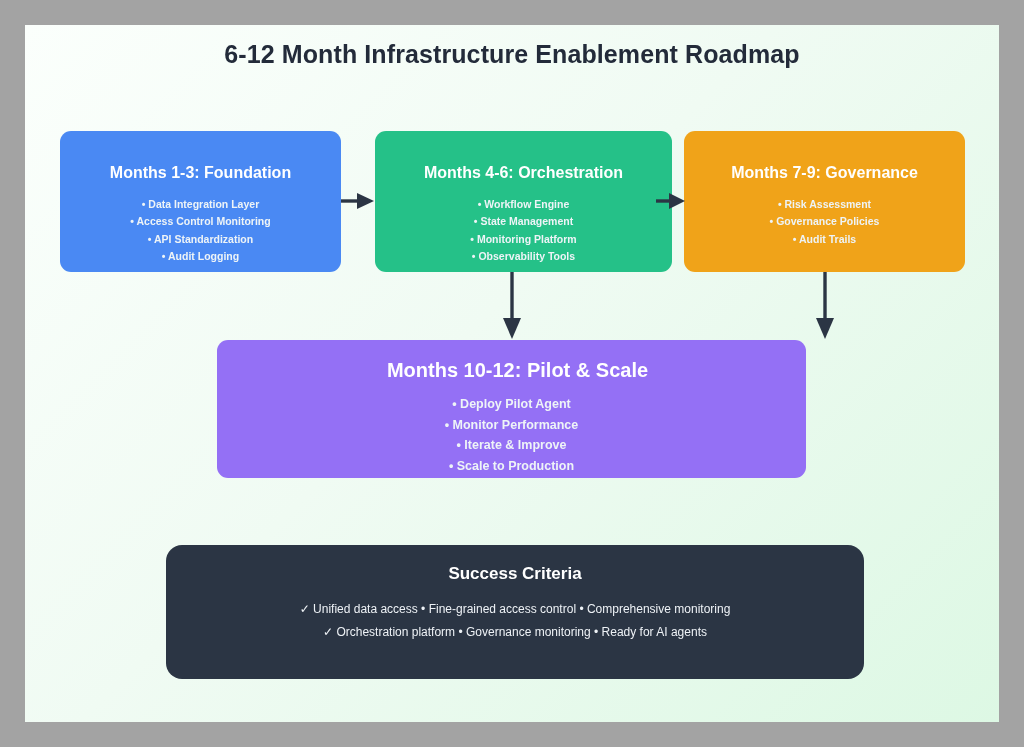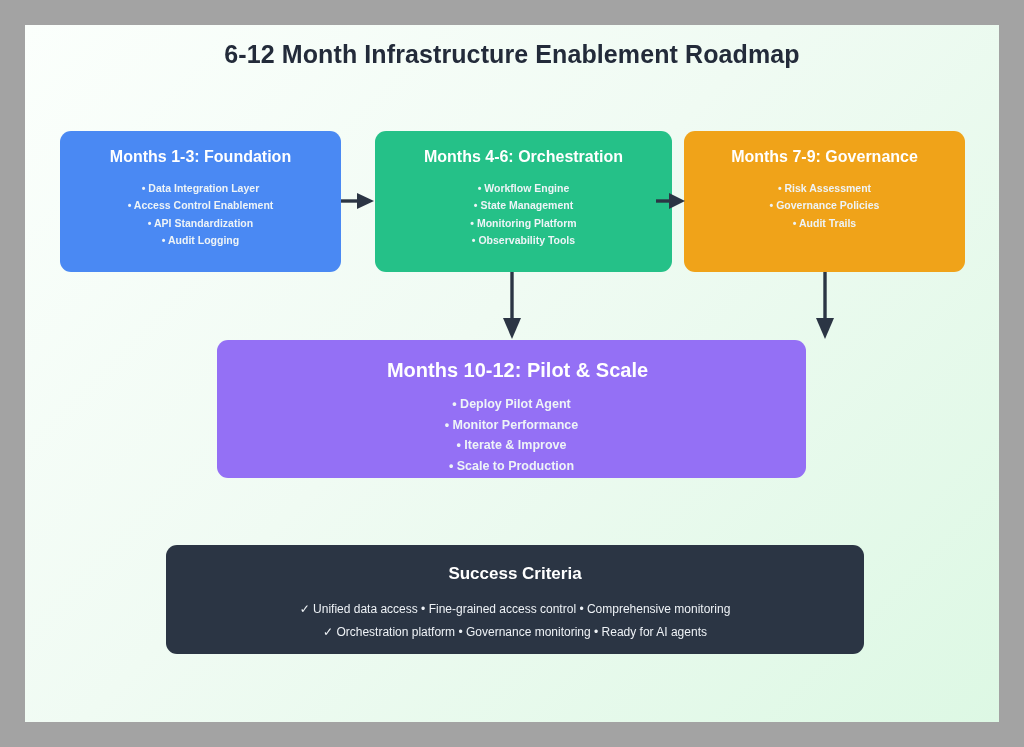--- a/index.html
+++ b/index.html
@@ -41,21 +41,21 @@
     font-size: 25px;
     font-weight: bold;
     color: #232b3a;
     letter-spacing: 0.1px;
   }
 
   .card {
     position: absolute;
     border-radius: 11px;
     box-sizing: border-box;
-    padding-top: 16px;
+    padding-top: 32px;
     text-align: center;
     overflow: hidden;
   }
   .card-title {
     font-size: 16px;
     font-weight: bold;
     color: #ffffff;
     line-height: 20px;
     margin-bottom: 13px;
   }
@@ -89,23 +89,23 @@
     left: 217px; top: 340px; width: 589px; height: 138px;
     background: #9470f5;
     padding-top: 20px;
   }
   #card-pilot .card-title { font-size: 20px; margin-bottom: 14px; padding-left: 12px; }
   #card-pilot .card-item { font-size: 12.5px; line-height: 20.6px; }
 
   
   #success-box {
     position: absolute;
-    left: 166px; top: 545px; width: 698px; height: 109px;
+    left: 166px; top: 545px; width: 698px; height: 134px;
     background: #2b3544;
-    border-radius: 11px;
+    border-radius: 16px;
     box-sizing: border-box;
     padding-top: 19px;
     text-align: center;
   }
   #success-title {
     font-size: 17px;
     font-weight: bold;
     color: #ffffff;
     margin-bottom: 14px;
   }
@@ -125,21 +125,21 @@
 
 <div id="canvas">
   <div id="panel"></div>
 
   <div id="title">6-12 Month Infrastructure Enablement Roadmap</div>
 
   <div class="card" id="card-foundation">
     <div class="card-title">Months 1-3: Foundation</div>
     <div class="card-items">
       <div class="card-item">• Data Integration Layer</div>
-      <div class="card-item">• Access Control Enablement</div>
+      <div class="card-item">• Access Control Monitoring</div>
       <div class="card-item">• API Standardization</div>
       <div class="card-item">• Audit Logging</div>
     </div>
   </div>
 
   <div class="card" id="card-orchestration">
     <div class="card-title">Months 4-6: Orchestration</div>
     <div class="card-items">
       <div class="card-item">• Workflow Engine</div>
       <div class="card-item">• State Management</div>

